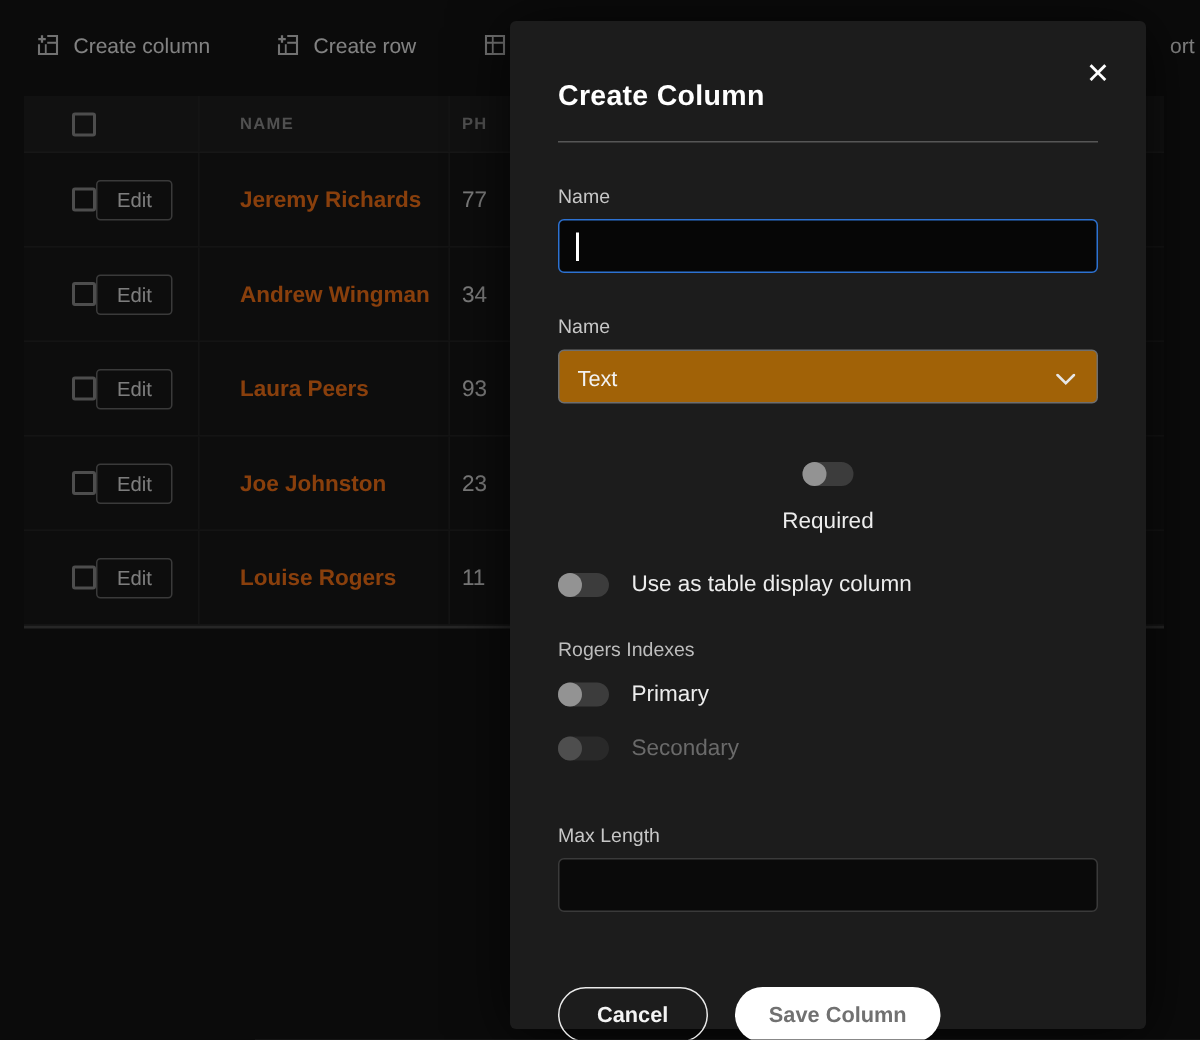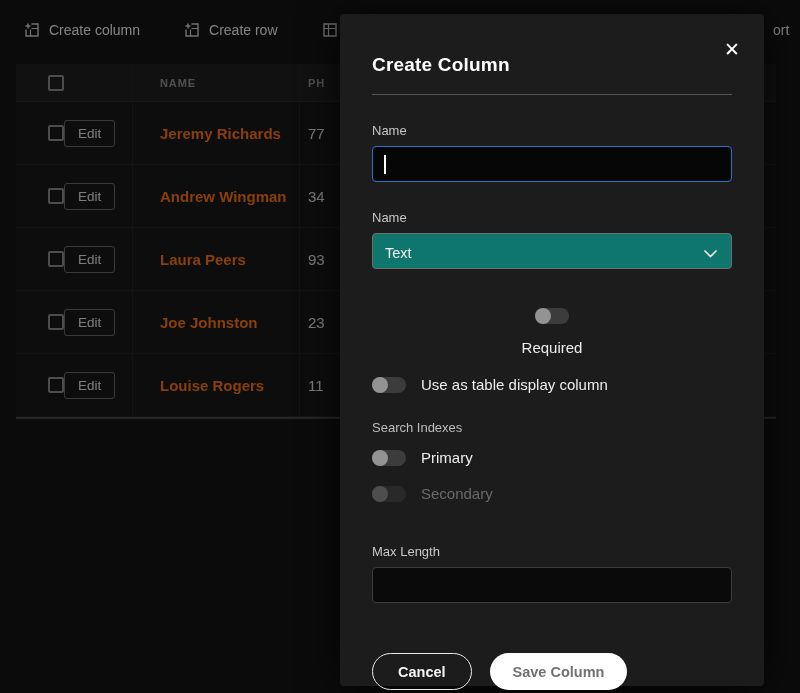--- a/index.html
+++ b/index.html
@@ -8,21 +8,21 @@
     font-family:"Liberation Sans","DejaVu Sans",sans-serif;
     background:#141414; position:relative; color:#e8e8e8;
   }
 
   
   .stage { position:absolute; inset:0; }
 
   .toolbar { position:absolute; top:0; left:0; right:0; height:60px; display:flex; align-items:center; padding-left:24px; }
   .toolbar-item { display:flex; align-items:center; gap:9px; margin-right:44px; color:#ededed; font-size:14px; cursor:pointer; }
   .toolbar-item svg { display:block; }
-  .toolbar-item.right { position:absolute; left:768px; margin:5px;justify-content:center; }
+  .toolbar-item.right { position:absolute; left:768px; margin:12px;justify-content:center; }
 
   .table { position:absolute; left:16px; top:64px; width:760px; border-bottom:2px solid #454545; background:#191919; }
   .thead { display:flex; height:38px; align-items:center; background:#202020; border-bottom:1px solid #2a2a2a; }
   .trow  { display:flex; height:63px; align-items:center; border-bottom:1px solid #262626; }
   .col1 { width:117px; display:flex; align-items:center; height:100%; border-right:1px solid #262626; }
   .col2 { width:167px; padding-left:27px; height:100%; display:flex; align-items:center; border-right:1px solid #262626; }
   .col3 { flex:1; padding-left:8px; height:100%; display:flex; align-items:center; }
   .thead .col2, .thead .col3 { font-size:11px; font-weight:700; letter-spacing:.9px; color:#939393; }
   .cell-name { font-size:15px; color:#f97316;font-weight:bold; }
   .cell-phone { font-size:15px; color:#e2e2e2; }
@@ -47,31 +47,31 @@
     margin-top:8px; height:36px; border-radius:4px; display:flex; align-items:center;
     padding:0 11px; background:#060606; font-size:14px; color:#fff;
   }
   .tinput.focused { border:1.5px solid #2D72D2; }
   .caret { display:inline-block; width:1.5px; height:19px; background:#ffffff; animation:blink 1.1s steps(1) infinite; }
   @keyframes blink { 50% { opacity:0; } }
 
   .tselect {
     margin-top:8px; height:36px; border:1px solid #6e6e6e; border-radius:4px;
     display:flex; align-items:center; justify-content:space-between; padding:4px 14px 0 12px;
-    background:#0f766e; font-size:14.5px; color:#f2f2f2; cursor:pointer;
+    background:#a16207; font-size:14.5px; color:#f2f2f2; cursor:pointer;
   }
 
   .toggle-row { display:flex; align-items:center; gap:15px; }
   .toggle { width:34px; height:16px; border-radius:9px; background:#3c3c3c; position:relative; flex:none; cursor:pointer; }
   .toggle .knob { position:absolute; left:0; top:0; width:16px; height:16px; border-radius:50%; background:#939393; }
   .toggle-label { font-size:15px; color:#ededed; }
   .toggle-row.disabled .toggle { opacity:.42; cursor:default; }
   .toggle-row.disabled .toggle-label { color:#6a6a6a; }
   .mt-required { margin-top:39px;flex-direction:column; }
-  .mt-display { margin-top:20px;align-items:flex-end; }
+  .mt-display { margin-top:25px;align-items:flex-end; }
   .section-label { font-size:13px; color:#bdbdbd; margin-top:27px; }
   .mt-primary { margin-top:14px; }
   .mt-secondary { margin-top:19px;align-items:center; }
   .mt-maxlen { margin-top:42px; }
   .maxlen-input { border:1px solid #3a3a3a; background:#0a0a0a; }
 
   .modal-footer { display:flex; justify-content:flex-start; align-items:center; gap:18px; margin-top:50px; }
   .btn-cancel {
     height:37px; padding:0 25px; border-radius:19px; background:transparent;
     border:1.7px solid #e9e9e9; color:#f4f4f4; font-size:14.5px; font-weight:700; font-family:inherit; cursor:pointer;
@@ -208,21 +208,21 @@
     <span class="toggle-label">Required</span>
   </div>
 
   <div class="toggle-row mt-display">
     <span class="toggle">
         <span class="knob"></span>
       </span>
     <span class="toggle-label">Use as table display column</span>
   </div>
 
-  <div class="section-label">Search Indexes</div>
+  <div class="section-label">Rogers Indexes</div>
 
   <div class="toggle-row mt-primary">
     <span class="toggle">
         <span class="knob"></span>
       </span>
     <span class="toggle-label">Primary</span>
   </div>
 
   <div class="toggle-row mt-secondary disabled">
     <span class="toggle">

